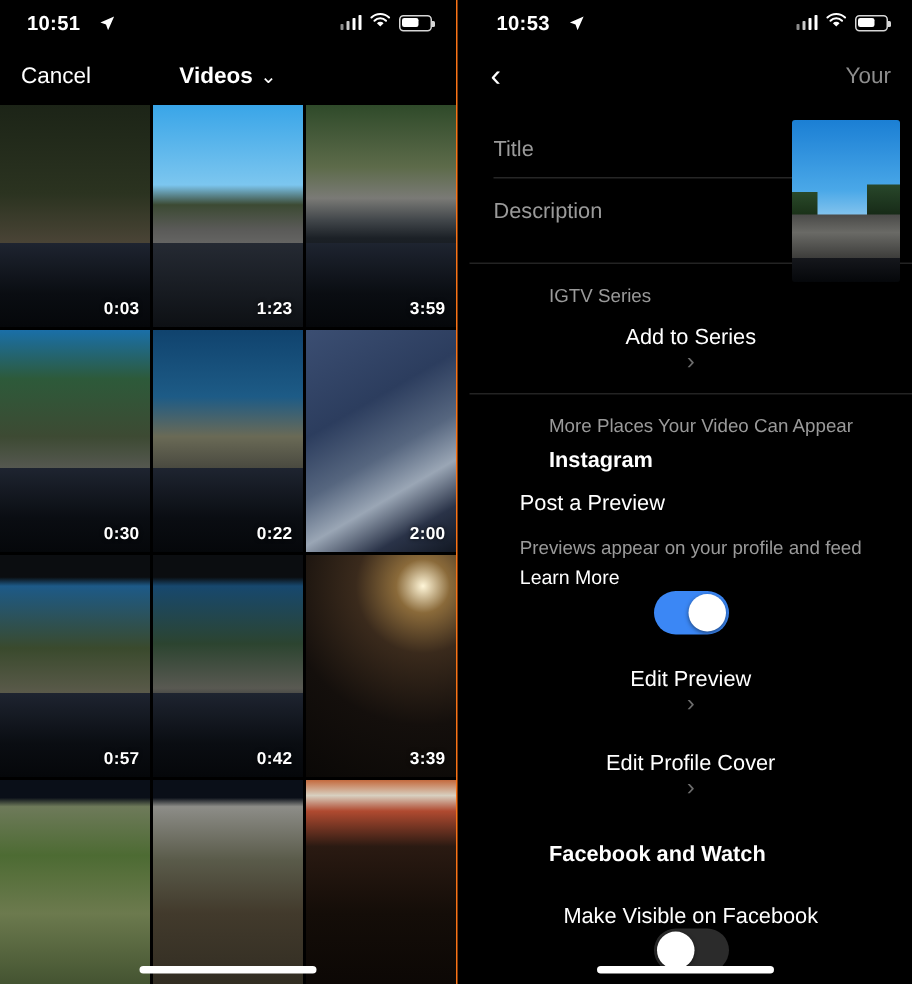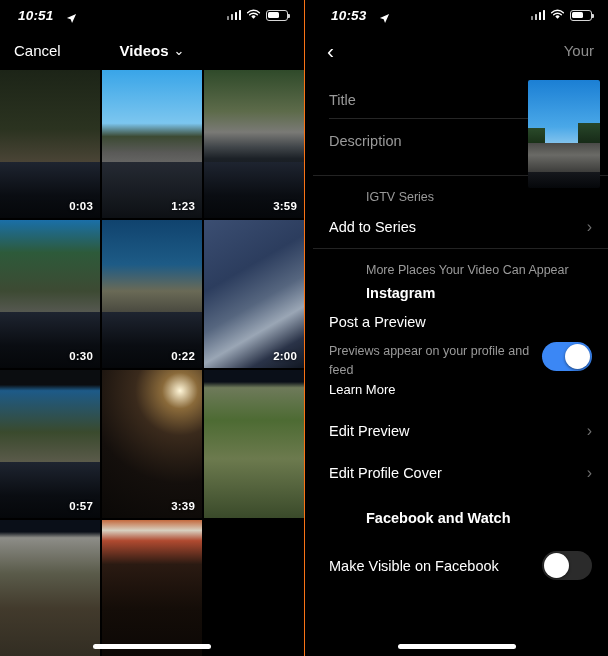--- a/index.html
+++ b/index.html
@@ -12,21 +12,21 @@
   .screens { display:flex; width:608px; height:656px; }
   .phone { width:304px; height:656px; position:relative; background:#000; overflow:hidden; }
   .phone.right { border-left:1px solid #f97316;padding-left:8px; }
 
   
   .statusbar {
     height:30px; display:flex; align-items:center;
     justify-content:space-between; padding:0 16px 0 18px;
     color:#fff;
   }
-  .sb-left { display:flex; align-items:center; gap:12px;font-style:italic; }
+  .sb-left { display:flex; gap:12px; }
   .sb-time { font-size:13.5px; font-weight:bold; letter-spacing:.2px; }
   .loc-arrow { display:inline-block; width:11px; height:11px; }
   .sb-right { display:flex; align-items:center; gap:5px; }
   .sig { display:flex; align-items:flex-end; gap:1.5px; height:10px; }
   .sig i { width:2.5px; background:#fff; display:block; border-radius:.5px; }
   .sig i:nth-child(1){ height:4px; background:#8b8b8b;}
   .sig i:nth-child(2){ height:6px; background:#c9c9c9;}
   .sig i:nth-child(3){ height:8px; }
   .sig i:nth-child(4){ height:10px; }
   .batt { width:22px; height:11px; border:1.2px solid #d6d6d6; border-radius:3px; position:relative; }
@@ -84,21 +84,21 @@
                  background:linear-gradient(180deg,#28472a,#101f10); }
   .thumb .hood { position:absolute; left:0; right:0; bottom:0; height:15%;
                  background:linear-gradient(180deg,#15171c,#05070a); }
 
   .sep { height:1px; background:#232323; }
   .blk { padding:10px 16px 0 16px; }
   .sect-hdr { font-size:12.5px; color:#9a9a9a; padding:4px 0 2px 0;margin-left:37px; }
   .sect-hdr.big { font-size:14.5px; color:#fff; font-weight:bold; padding-top:6px; }
   .row {
     display:flex; align-items:center; justify-content:space-between;
-    padding:11px 16px; min-height:42px;
+    padding:11px 16px; min-height:42px;flex-direction:column;
   }
   .row .lbl { font-size:14.5px; color:#fff; }
   .chev-r { color:#6d6d6d; font-size:16px; font-weight:300; }
   .sub { font-size:12.5px; color:#9a9a9a; line-height:1.5; margin-top:12px; }
   .learn { font-size:13px; color:#ffffff; line-height:1.5; cursor:pointer; }
 
   .switch { width:50px; height:29px; border-radius:15px; position:relative; flex:none; }
   .switch.on { background:#3b87f5; }
   .switch.off { background:#2b2b2b; }
   .switch .knob { position:absolute; top:2px; width:25px; height:25px;
@@ -198,20 +198,26 @@
         <span class="dur">2:00</span>
       </div>
 
       <div class="cell">
         <div class="art" style="background:linear-gradient(180deg,#0b0d10 0%,#0b0d10 10%,#1d5a88 14%,#3a4a2d 42%,#5a5a4a 62%,#15191f 74%,#05070a 100%)">
             <div class="dash"></div>
           </div>
         <span class="dur">0:57</span>
       </div>
 
+      <div class="cell">
+        <div class="art" style="background:linear-gradient(180deg,#0b0d10 0%,#0b0d10 10%,#17486e 14%,#2c4430 40%,#595952 60%,#151920 72%,#04060a 100%)">
+            <div class="dash"></div>
+          </div>
+        <span class="dur">0:42</span>
+      </div>
 
       <div class="cell">
         <div class="art" style="background:radial-gradient(circle at 78% 14%, #fff6d8 0%, #8a6a3a 12%, #3a2a1c 30%, #140f0c 62%, #0a0806 100%)"></div>
         <span class="dur">3:39</span>
       </div>
 
       <div class="cell">
         <div class="art" style="background:linear-gradient(180deg,#0a0f18 0%,#0a0f18 8%,#6e7a5a 12%,#4d6b33 34%,#6c7a4e 60%,#3a4a2a 100%)"></div>
         <span class="dur"></span>
       </div>

